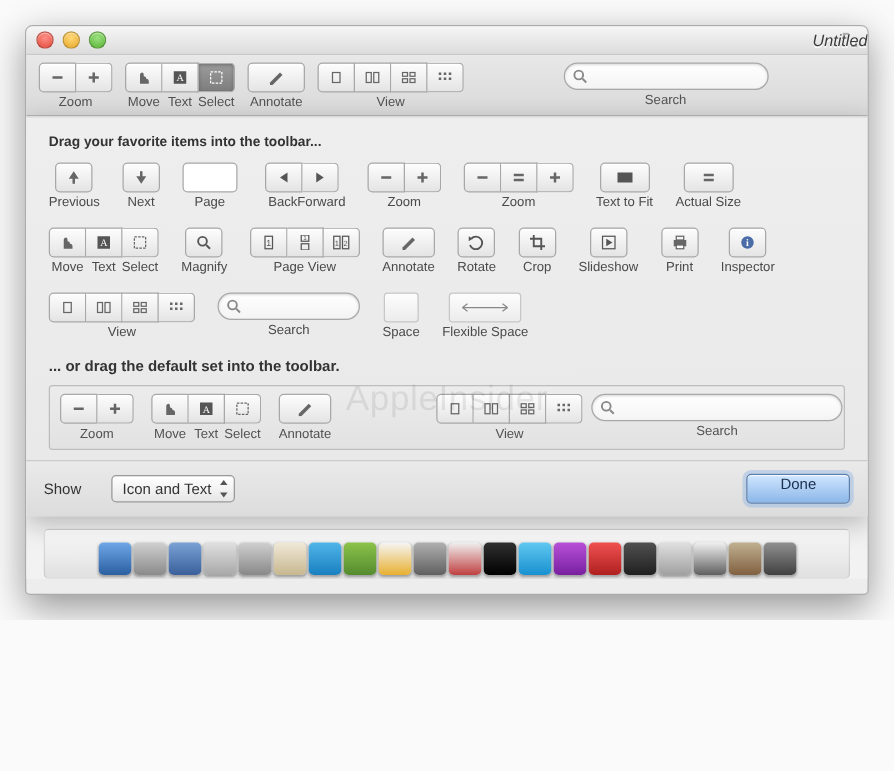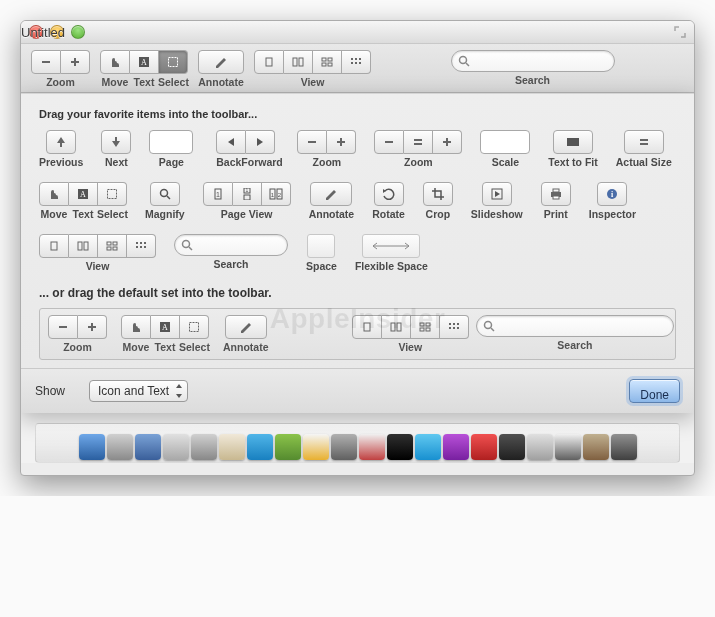--- a/index.html
+++ b/index.html
@@ -38,25 +38,26 @@
   border-radius: 50%;
   border: 0.5px solid rgba(0,0,0,0.2);
   box-shadow: inset 0 1px 1px rgba(255,255,255,0.5);
 }
 .dot.red { background: radial-gradient(circle at 50% 35%, #ff8f85, #e1493a); }
 .dot.yellow { background: radial-gradient(circle at 50% 35%, #ffd97a, #e6a623); }
 .dot.green { background: radial-gradient(circle at 50% 35%, #9be281, #58b031); }
 .title {
   position: absolute;
   left: 0; right: 0;
-  text-align: left;
+  text-align: right;
   font-size: 13px;
   color: #3a3a3a;
   text-shadow: 0 1px 0 rgba(255,255,255,0.8);
   pointer-events: none;
+  font-style: italic;
 }
 .fullscreen-icon {
   margin-left: auto;
   margin-right: 8px;
   opacity: 0.5;
 }
 .toolbar {
   background: linear-gradient(#e8e8e8, #d9d9d9);
   border-bottom: 1px solid #b5b5b5;
   padding: 6px 10px 4px;
@@ -89,21 +90,20 @@
 .btn:only-child { border-radius: 4px; }
 .seg .btn + .btn { border-left: none; }
 .btn.selected {
   background: linear-gradient(#9c9c9c, #7d7d7d);
   color: #fff;
   box-shadow: inset 0 1px 3px rgba(0,0,0,0.3);
 }
 .label {
   font-size: 10.5px;
   color: #525252;
-  font-weight: bold;
 }
 .search-field {
   width: 150px;
   height: 20px;
   border: 1px solid #a8a8a8;
   border-radius: 11px;
   background: linear-gradient(#fff,#f4f4f4);
   display: flex;
   align-items: center;
   padding: 0 6px;
@@ -181,44 +181,43 @@
   position:absolute;
   right:5px;
   bottom:3px;
   width:0;height:0;
   border-left:3px solid transparent;
   border-right:3px solid transparent;
   border-top:4px solid #555;
 }
 .push-button {
   height: 22px;
-  padding: 0 10px;
+  padding: 0 26px;
   border: 1px solid #7a7a7a;
   border-radius: 4px;
   background: linear-gradient(#fdfdfd,#e0e0e0);
   font-size: 12px;
-  display:flex;align-items:flex-end;
+  display:flex;align-items:flex-start;
   box-shadow: 0 1px 0 rgba(255,255,255,0.6);
 }
 .push-button.primary {
   background: linear-gradient(#cfe6ff,#8cb7e8);
   border-color:#5a7fae;
   color:#1a2e50;
   box-shadow: inset 0 1px 0 rgba(255,255,255,0.7), 0 0 0 3px rgba(120,170,230,0.35);
 }
 .watermark {
   position: absolute;
   left: 0; right: 0;
   top: 210px;
   text-align: center;
   font-size: 28px;
   color: rgba(0,0,0,0.08);
   letter-spacing: 0.5px;
   pointer-events: none;
-  font-weight: bold;
 }
 
 .dock-strip {
   height: 34px;
   margin: 10px 14px 12px;
   border-radius: 4px;
   display:flex;
   justify-content:center;
   align-items: flex-end;
   gap: 2px;
@@ -454,26 +453,20 @@
                   </svg>
                 </div>
               <div class="btn">
                   <svg width="10" height="10">
                     <rect x="1" y="4" width="8" height="2" fill="#666"></rect>
                     <rect x="4" y="1" width="2" height="8" fill="#666"></rect>
                   </svg>
                 </div>
             </div>
             <span class="label">Zoom</span>
-          </div>
-          <div class="group">
-            <div class="seg">
-                <div class="btn" style="min-width:48px;background:#fff"></div>
-              </div>
-            <span class="label">Scale</span>
           </div>
 
           <div class="group">
             <div class="seg">
                 <div class="btn" style="min-width:38px">
                   <svg width="16" height="10">
                     <rect x="2" y="1" width="12" height="8" fill="#555"></rect>
                   </svg>
                 </div>
               </div>

